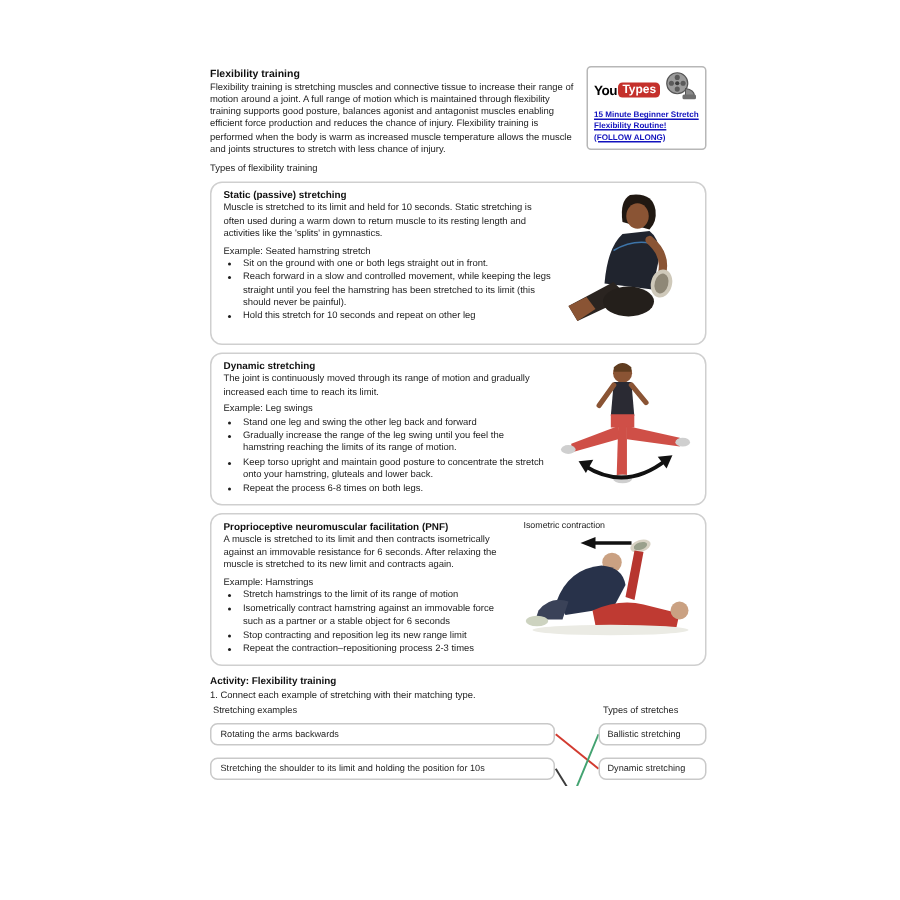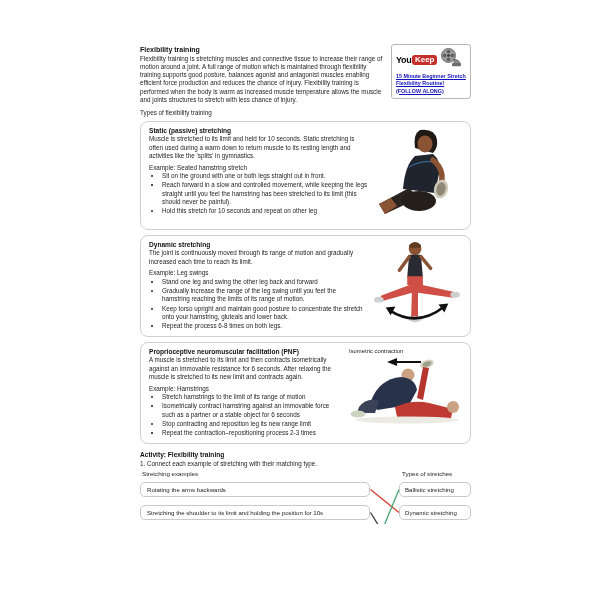--- a/index.html
+++ b/index.html
@@ -68,21 +68,21 @@
 </head>
 <body>
 
 <div class="page">
   <div class="content">
 
     <div class="yt-box">
       <div class="yt-row">
         <span class="yt-logo">
           <span class="yt-you">You</span>
-          <span class="yt-tube">Keep</span>
+          <span class="yt-tube">Types</span>
         </span>
         <span>
           <svg width="21" height="19" viewBox="0 0 21 19">
             <circle cx="8.5" cy="7.5" r="7" fill="#9b9b9b" stroke="#555" stroke-width="0.8"></circle>
             <circle cx="8.5" cy="7.5" r="1.4" fill="#3c3c3c"></circle>
             <circle cx="8.5" cy="3.6" r="1.7" fill="#5a5a5a"></circle>
             <circle cx="8.5" cy="11.4" r="1.7" fill="#5a5a5a"></circle>
             <circle cx="4.6" cy="7.5" r="1.7" fill="#5a5a5a"></circle>
             <circle cx="12.4" cy="7.5" r="1.7" fill="#5a5a5a"></circle>
             <path d="M14 11 Q20 12 20 16 L14 16 Z" fill="#8a8a8a" stroke="#555" stroke-width="0.7"></path>

